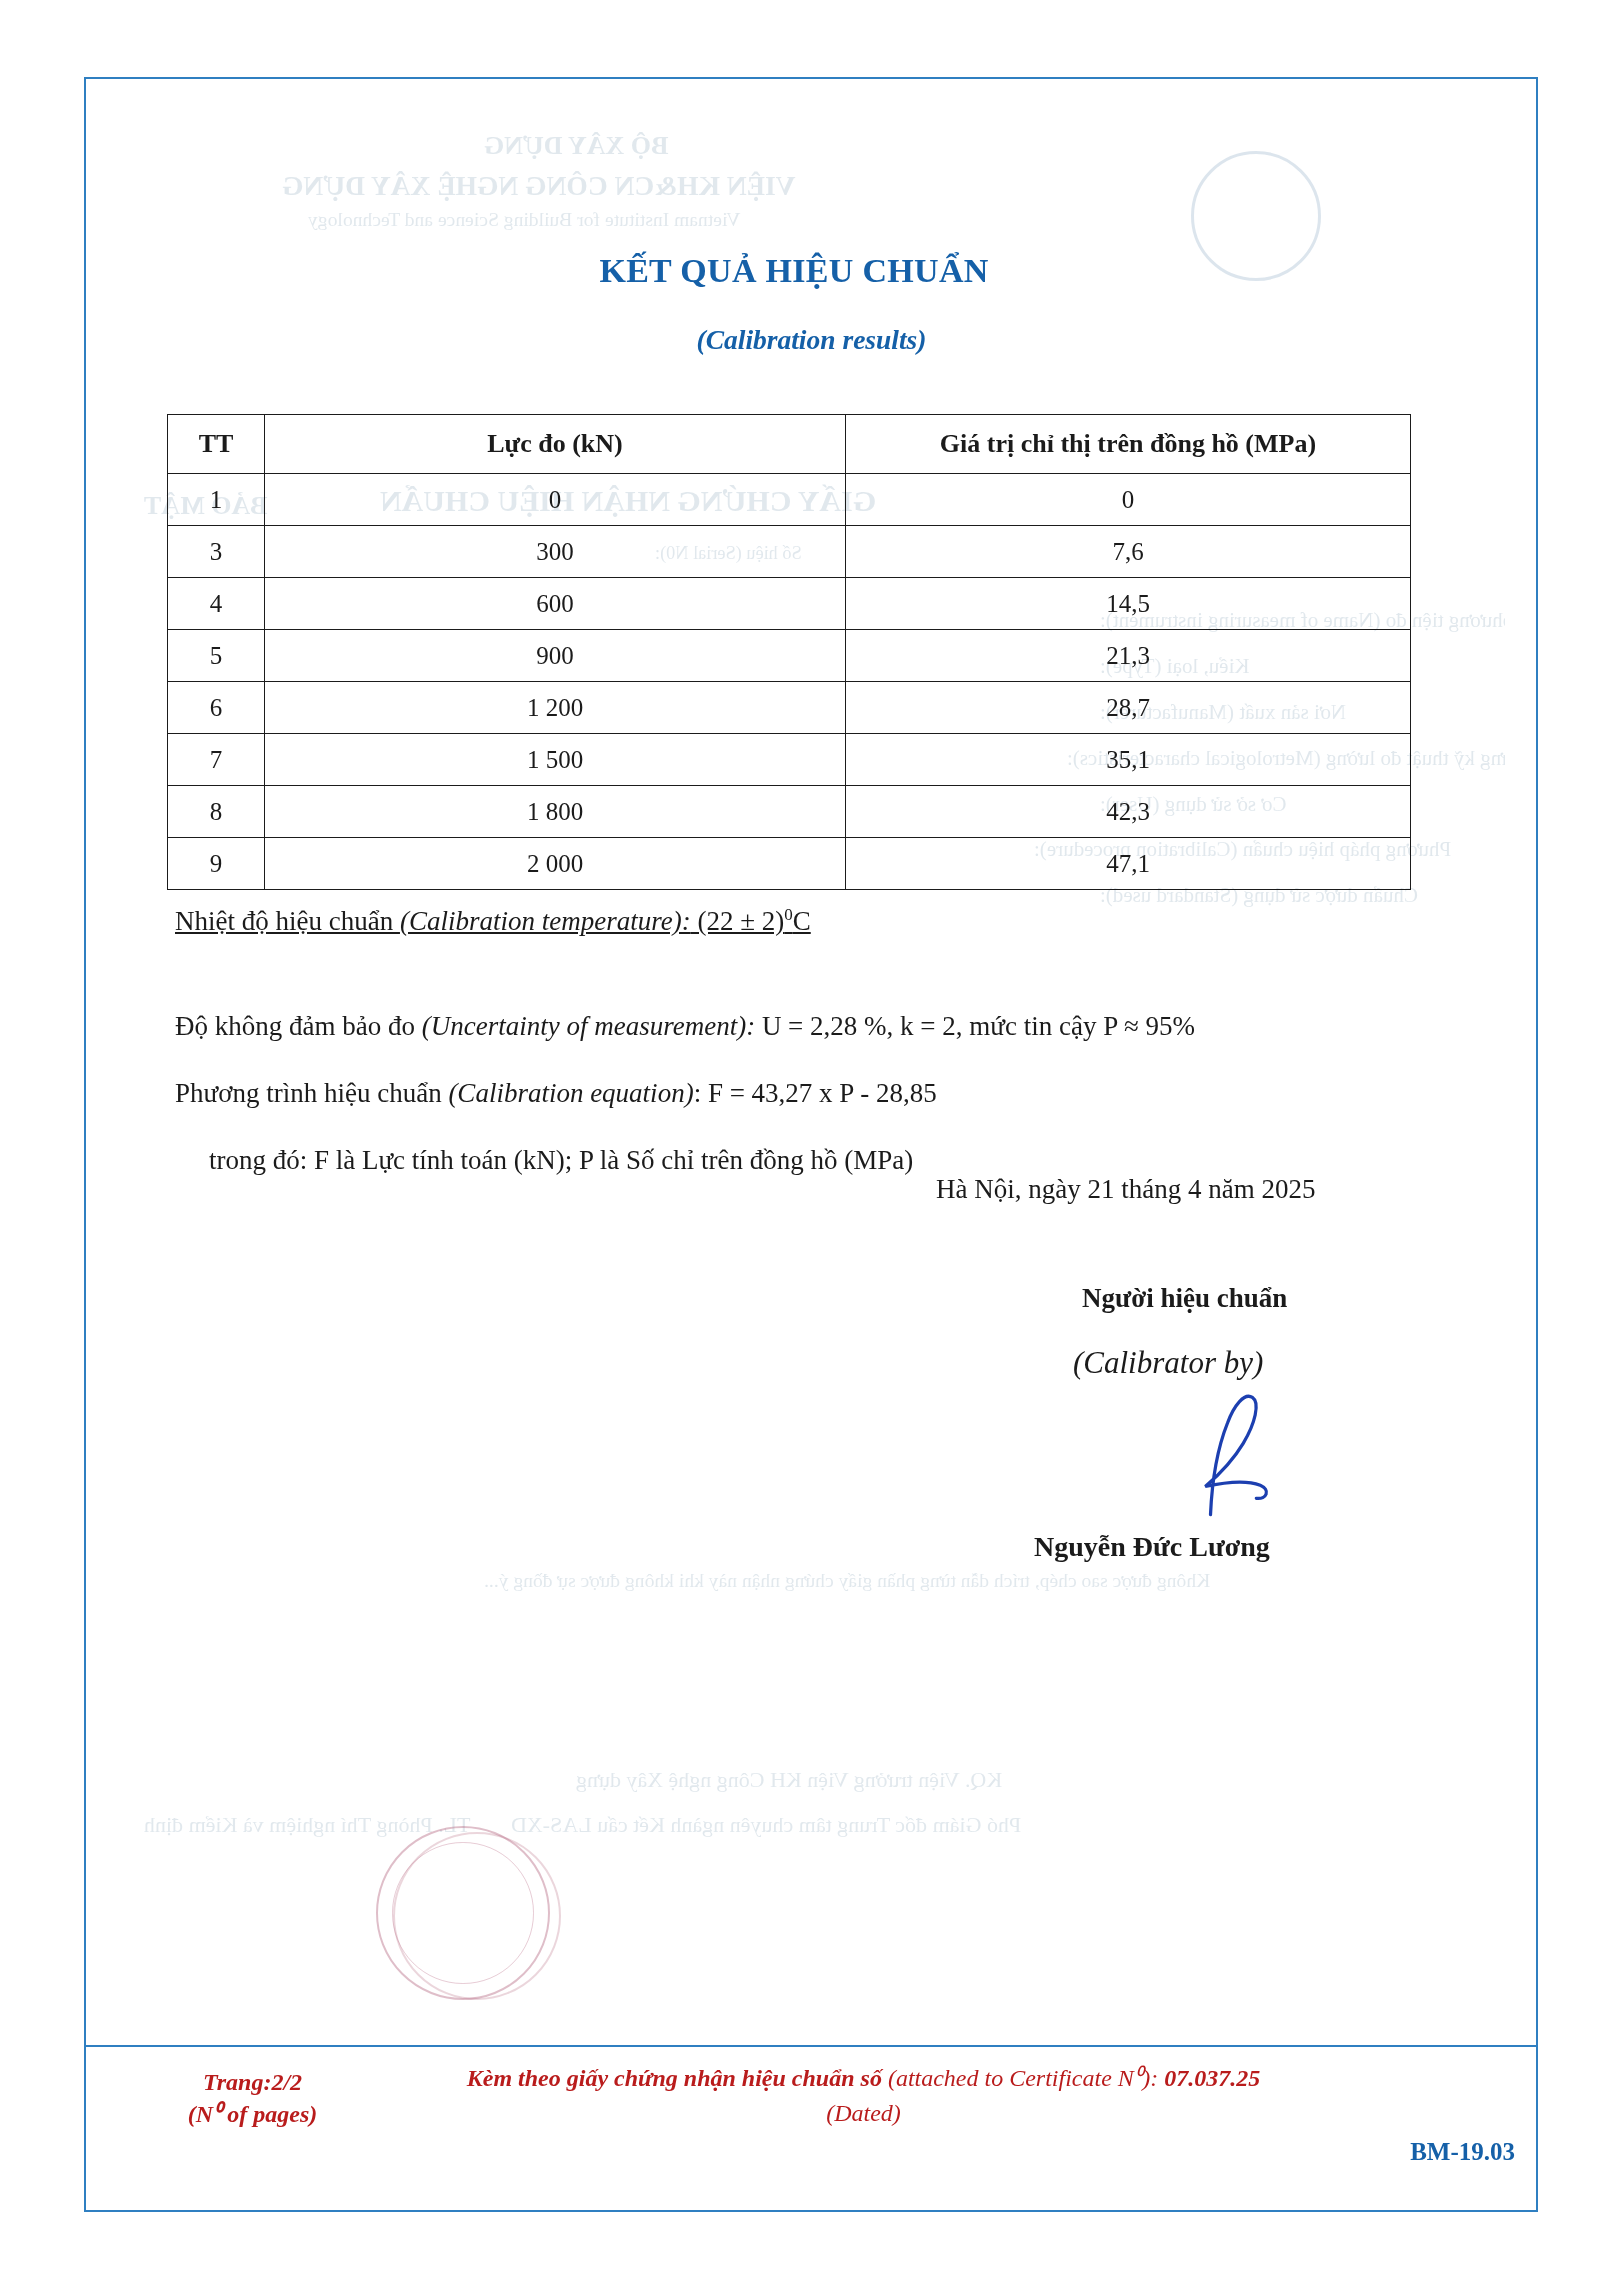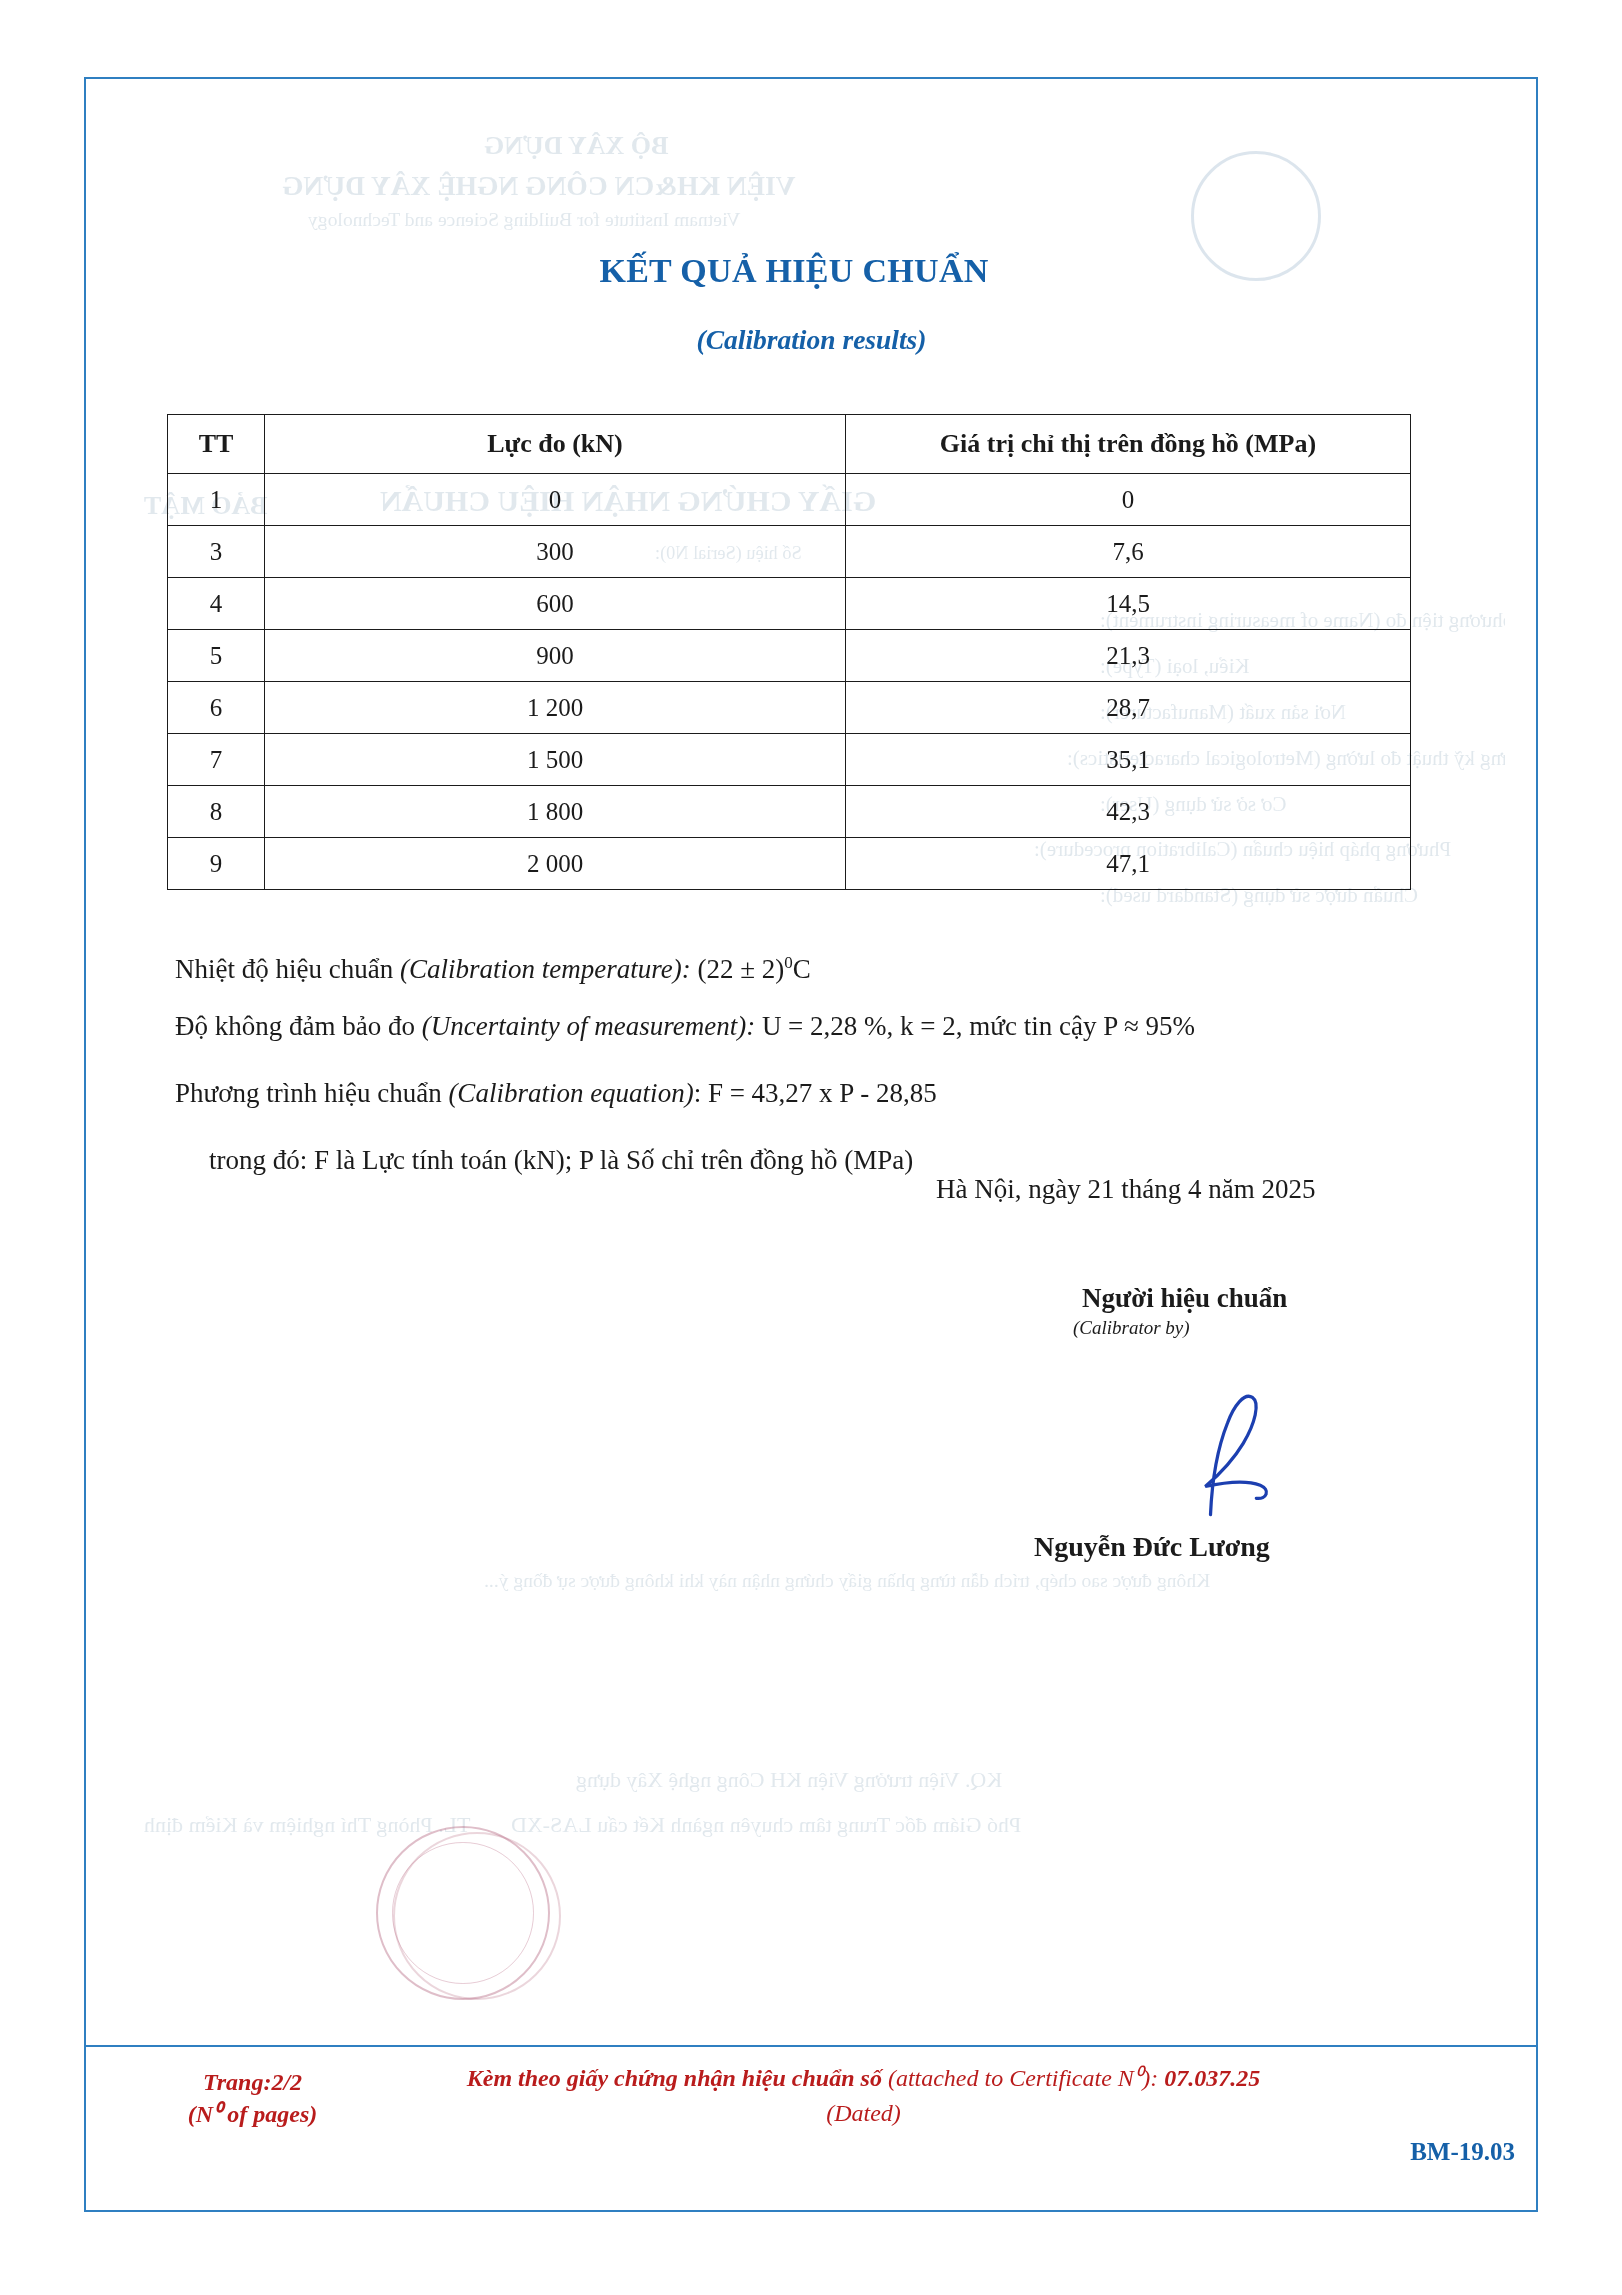--- a/index.html
+++ b/index.html
@@ -113,21 +113,21 @@
 
   
   .info {
     position: absolute;
     left: 175px;
     font-size: 27px;
     line-height: 1.25;
     white-space: nowrap;
   }
   .info i { font-style: italic; }
-  .info-1 { top: 952px; }
+  .info-1 { top: 904px; text-decoration: underline; }
   .info-2 { top: 1010px; }
   .info-3 { top: 1077px; }
   .info-4 { top: 1144px; left: 209px; }
   .sup { font-size: 17px; vertical-align: super; }
 
   
   .sign-date {
     position: absolute;
     left: 936px;
     top: 1174px;
@@ -139,22 +139,22 @@
     left: 1055px;
     top: 1283px;
     font-size: 27px;
     font-weight: bold;
     white-space: nowrap;
     margin-left: 27px;
   }
   .sign-role-en {
     position: absolute;
     left: 1073px;
-    top: 1317px;
-    font-size: 19px;
+    top: 1345px;
+    font-size: 31px;
     font-style: italic;
     white-space: nowrap;
   }
   .sign-name {
     position: absolute;
     left: 1034px;
     top: 1531px;
     font-size: 28px;
     font-weight: bold;
     white-space: nowrap;

